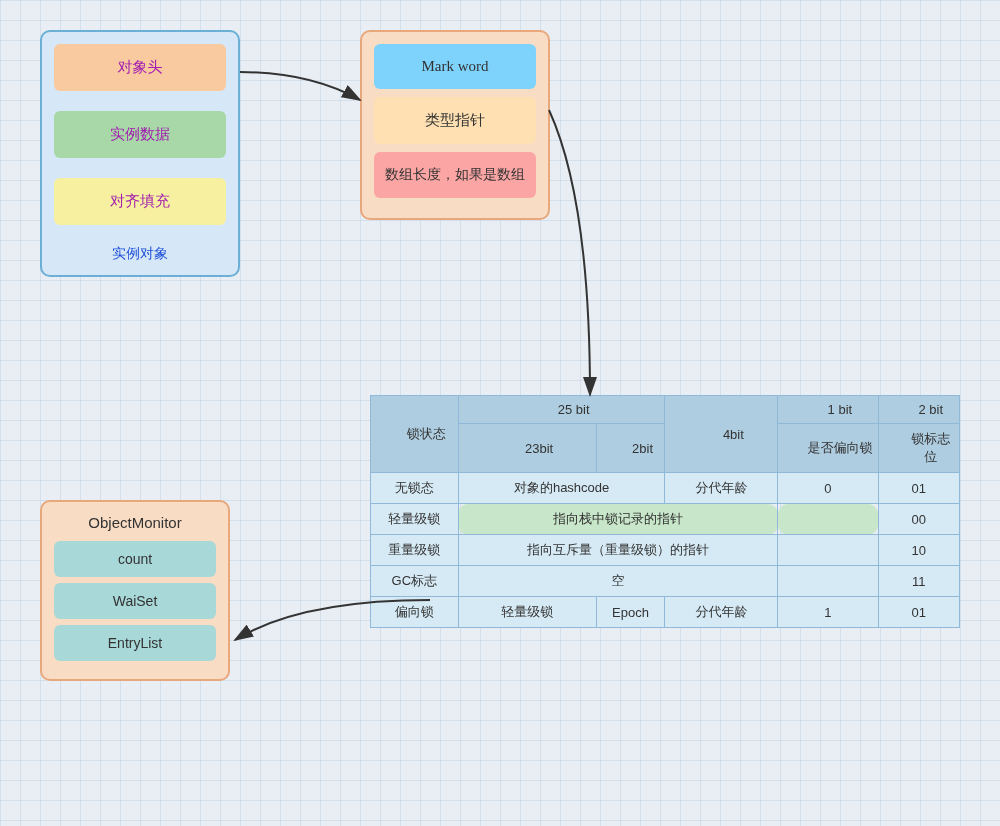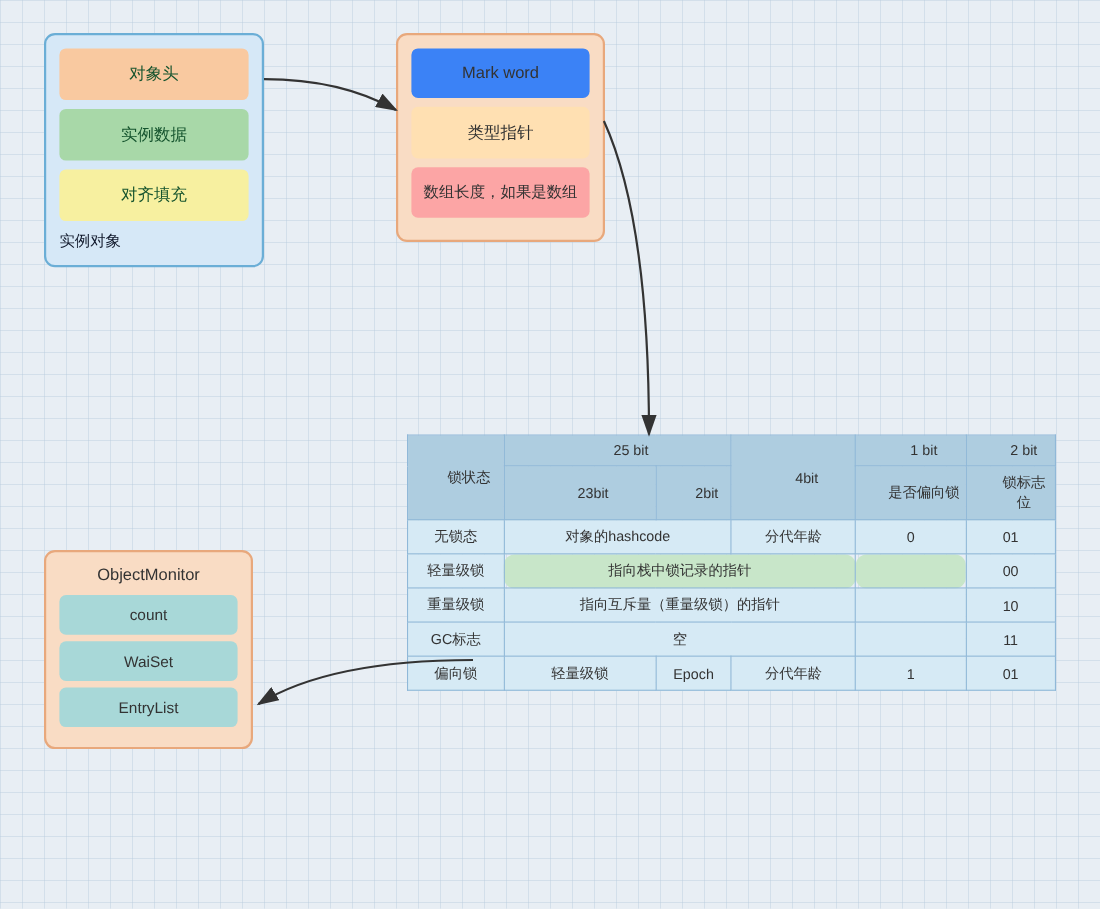--- a/index.html
+++ b/index.html
@@ -21,32 +21,32 @@
       position: absolute;
       top: 30px;
       left: 40px;
       width: 200px;
       background: #d6e8f7;
       border: 2px solid #6baed6;
       border-radius: 10px;
       padding: 12px;
     }
     .instance-object .label {
-      text-align: left;
-      color: #0f172a;
+      text-align: center;
+      color: #1d4ed8;
       font-size: 14px;
       margin-top: 10px;
     }
     .obj-block {
       border-radius: 6px;
       text-align: center;
       padding: 14px 10px;
-      margin-bottom: 8px;
+      margin-bottom: 20px;
       font-size: 15px;
-      color: #14532d;
+      color: #a21caf;
     }
     .obj-block.head { background: #f9c9a0; }
     .obj-block.instance { background: #a8d8a8; }
     .obj-block.padding { background: #f7f0a0; }
 
     
     .object-header {
       position: absolute;
       top: 30px;
       left: 360px;
@@ -57,21 +57,21 @@
       padding: 12px;
     }
     .hdr-block {
       border-radius: 6px;
       text-align: center;
       padding: 14px 8px;
       margin-bottom: 8px;
       font-size: 15px;
       color: #333;
     }
-    .hdr-block.mark { background: #3b82f6; }
+    .hdr-block.mark { background: #7dd3fc; font-family: Liberation Serif, serif; }
     .hdr-block.type { background: #ffe0b2; }
     .hdr-block.array { background: #fca5a5; font-size: 14px; }
 
     
     .object-monitor {
       position: absolute;
       top: 500px;
       left: 40px;
       width: 190px;
       background: #f9dcc4;

